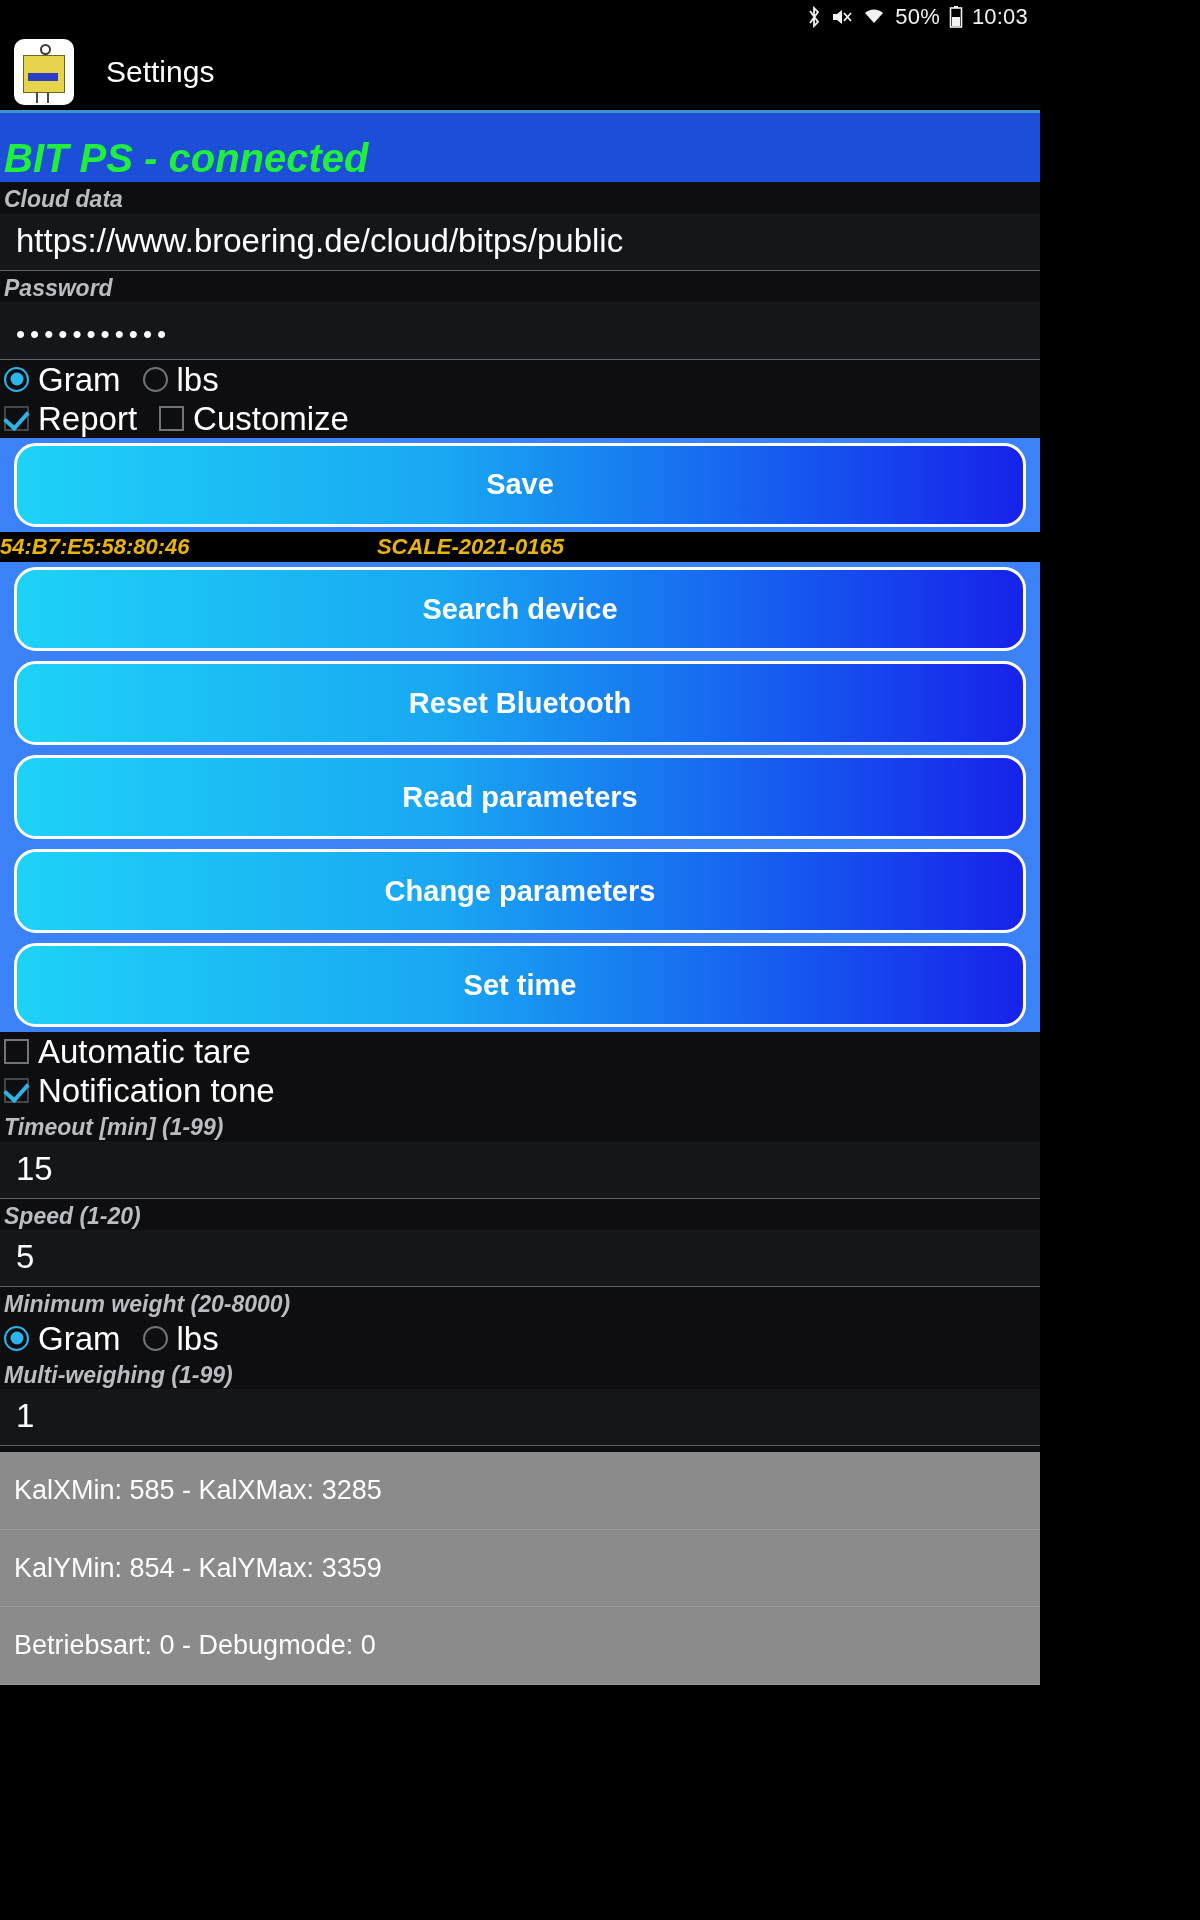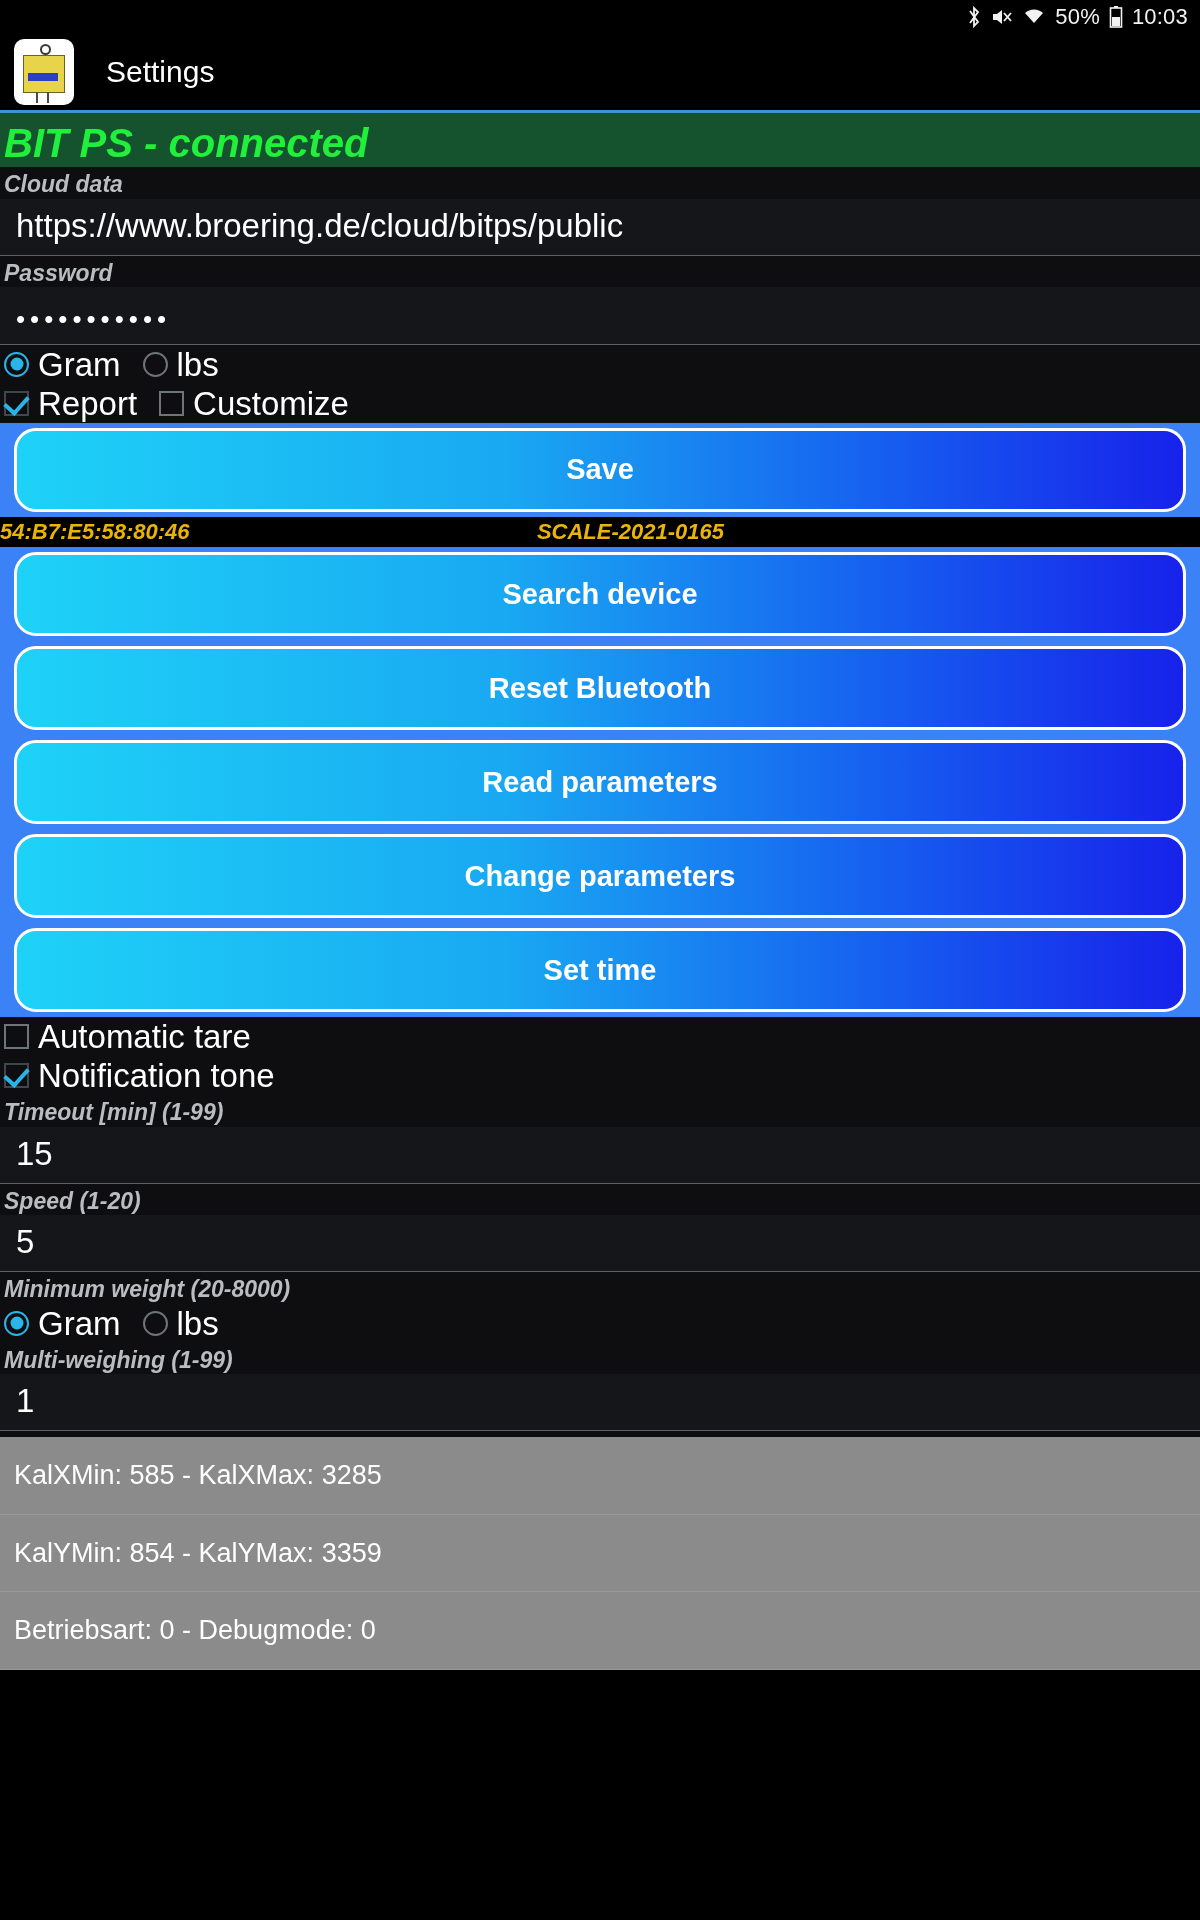--- a/index.html
+++ b/index.html
@@ -7,21 +7,21 @@
   html, body {
     width: 1200px;
     height: 1920px;
     background: #000000;
     font-family: "Liberation Sans", sans-serif;
     overflow: hidden;
   }
 
   #screen {
     position: relative;
-    width: 1200px;
+    width: 1040px;
     height: 1920px;
     background: #000000;
   }
 
   
   .status-bar {
     height: 34px;
     width: 100%;
     background: #000000;
     display: flex;
@@ -101,23 +101,23 @@
   .content {
     background: #0e0e10;
     padding: 0;
   }
 
   .status-line {
     color: #20f03c;
     font-size: 40px;
     font-weight: bold;
     font-style: italic;
-    padding: 8px 4px 2px 4px;
+    padding: 23px 4px 2px 4px;
     line-height: 1.1;
-    background: #14532d;
+    background: #1d4ed8;
   }
 
   .field-label {
     color: #b9bcc0;
     font-size: 23px;
     font-weight: bold;
     font-style: italic;
     padding: 4px 4px 0 4px;
     line-height: 1.2;
   }

